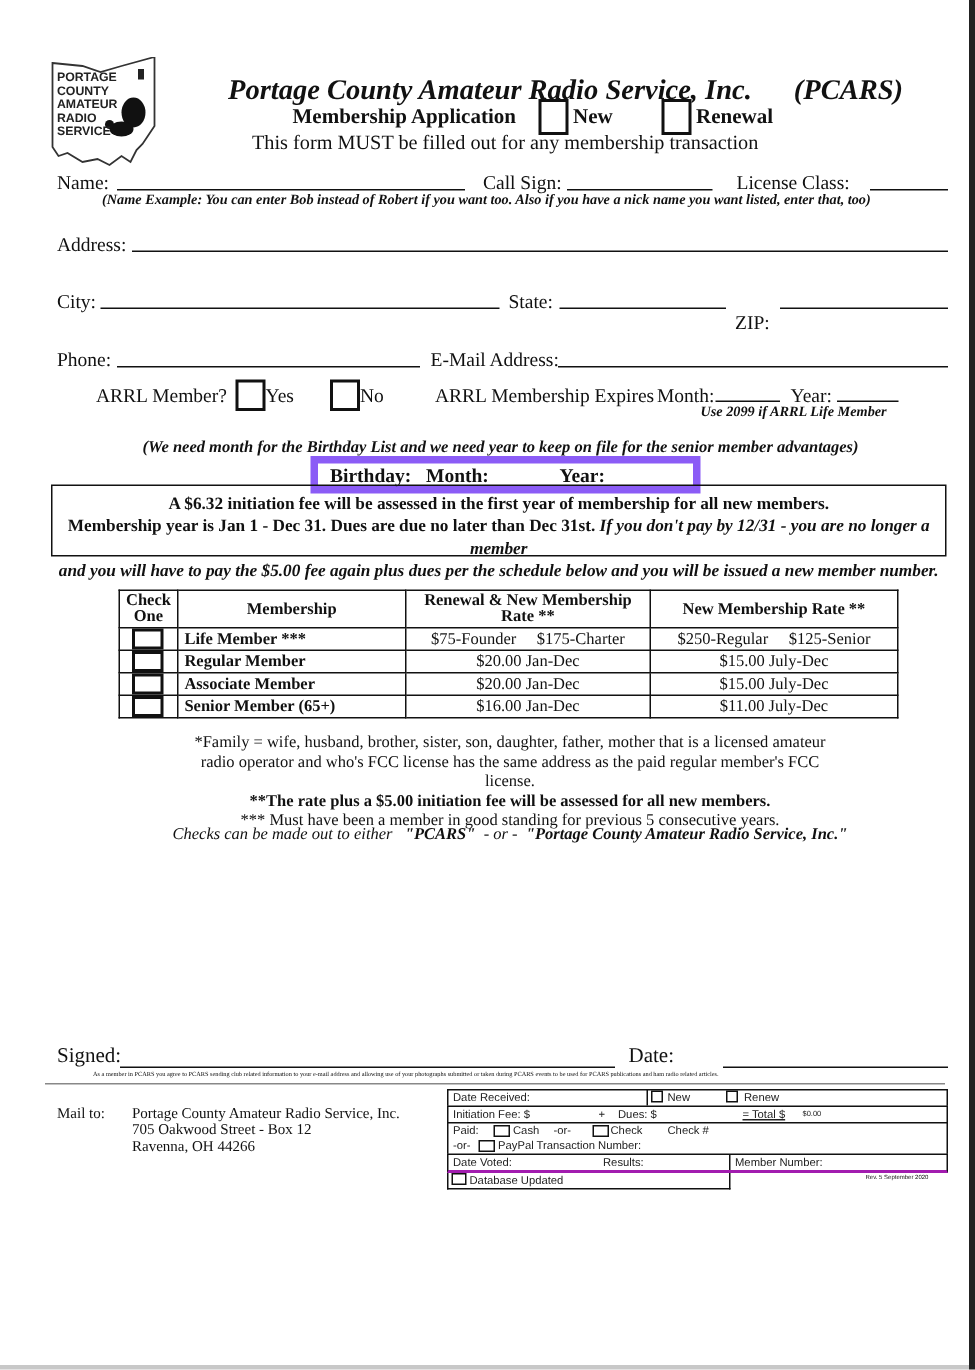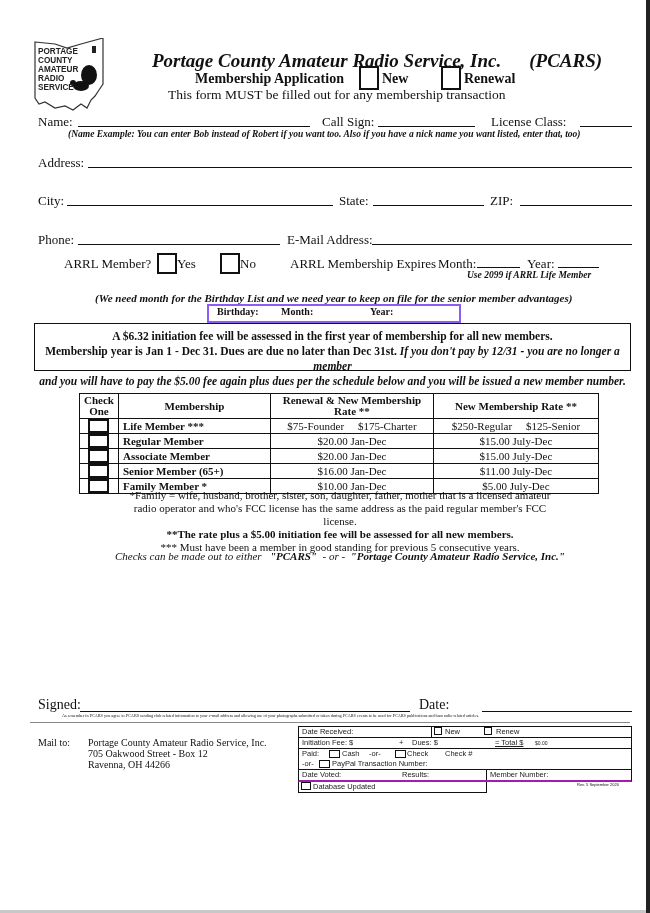--- a/index.html
+++ b/index.html
@@ -16,22 +16,22 @@
   .logo { position:absolute; left:33px; top:38px; width:72px; height:74px; }
   .title { left:152px; top:50px; font-size:19px; font-weight:bold; font-style:italic; }
   .title .abbr { margin-left:28px; }
   .subtitle { left:195px; top:71px; font-size:14px; font-weight:bold; }
   .opt-label { font-size:14px; font-weight:bold; }
   .musttext { left:168px; top:87px; font-size:13.5px; }
 
   .lbl { font-size:13px; }
   .small-italic { font-size:9.5px; font-style:italic; font-weight:bold; }
 
-  .birthday-box { position:absolute; left:207px; top:304px; width:250px; height:15px; border:2px solid #8b5cf6;
-                  font-size:10px; font-weight:bold; }
+  .birthday-box { position:absolute; left:207px; top:304px; width:250px; height:15px; border:5px solid #8b5cf6;
+                  font-size:13px; font-weight:bold; }
   .notice { position:absolute; left:34px; top:323px; width:597px; height:48px; border:1px solid #111;
             font-size:11.5px; text-align:center; line-height:15px; padding-top:5px; box-sizing:border-box; }
   .notice b { font-weight:bold; }
 
   table.rates { position:absolute; left:79px; top:393px; border-collapse:collapse; font-size:11px; }
   table.rates td, table.rates th { border:1px solid #111; padding:0 4px; height:11px; line-height:11px; }
   table.rates th { font-weight:bold; text-align:center; }
   table.rates td.mem { font-weight:bold; }
   table.rates td.ctr { text-align:center; }
   table.rates .chk { width:17px; height:10px; border:2px solid #111; display:inline-block; vertical-align:middle; }
@@ -92,21 +92,21 @@
   <div class="line" style="left:580px;top:126px;width:52px;"></div>
   <div class="abs small-italic" style="left:68px;top:129px;">(Name Example: You can enter Bob instead of Robert if you want too. Also if you have a nick name you want listed, enter that, too)</div>
 
   <div class="abs lbl" style="left:38px;top:155px;">Address:</div>
   <div class="line" style="left:88px;top:167px;width:544px;"></div>
 
   <div class="abs lbl" style="left:38px;top:193px;">City:</div>
   <div class="line" style="left:67px;top:205px;width:266px;"></div>
   <div class="abs lbl" style="left:339px;top:193px;">State:</div>
   <div class="line" style="left:373px;top:205px;width:111px;"></div>
-  <div class="abs lbl" style="left:490px;top:193px;">ZIP:</div>
+  <div class="abs lbl" style="left:490px;top:207px;">ZIP:</div>
   <div class="line" style="left:520px;top:205px;width:112px;"></div>
 
   <div class="abs lbl" style="left:38px;top:232px;">Phone:</div>
   <div class="line" style="left:78px;top:244px;width:202px;"></div>
   <div class="abs lbl" style="left:287px;top:232px;">E-Mail Address:</div>
   <div class="line" style="left:372px;top:244px;width:260px;"></div>
 
   <div class="abs lbl" style="left:64px;top:256px;">ARRL Member?</div>
   <div class="cb" style="left:157px;top:253px;width:20px;height:21px;"></div>
   <div class="abs lbl" style="left:177px;top:256px;">Yes</div>
@@ -157,26 +157,20 @@
       <td class="mem">Associate Member</td>
       <td class="ctr">$20.00 Jan-Dec</td>
       <td class="ctr">$15.00 July-Dec</td>
     </tr>
     <tr>
       <td class="ctr"><span class="chk"></span></td>
       <td class="mem">Senior Member (65+)</td>
       <td class="ctr">$16.00 Jan-Dec</td>
       <td class="ctr">$11.00 July-Dec</td>
     </tr>
-    <tr>
-      <td class="ctr"><span class="chk"></span></td>
-      <td class="mem">Family Member *</td>
-      <td class="ctr">$10.00 Jan-Dec</td>
-      <td class="ctr">$5.00 July-Dec</td>
-    </tr>
   </tbody>
     </table>
 
   <div class="footnotes">
     <div style="padding:0 60px;">*Family = wife, husband, brother, sister, son, daughter, father, mother that is a licensed amateur radio operator and who's FCC license has the same address as the paid regular member's FCC license.</div>
     <div style="font-weight:bold;">**The rate plus a $5.00 initiation fee will be assessed for all new members.</div>
     <div>*** Must have been a member in good standing for previous 5 consecutive years.</div>
   </div>
 
   <div class="checks">

